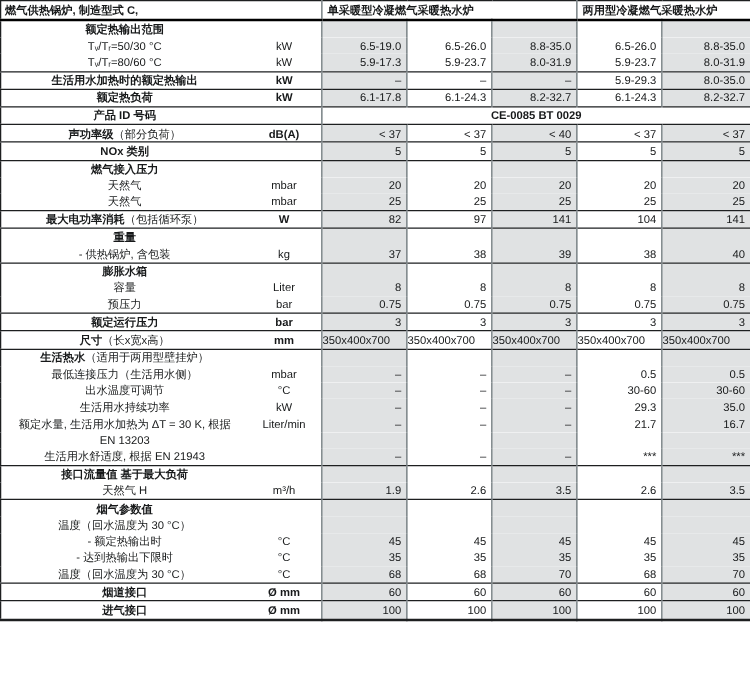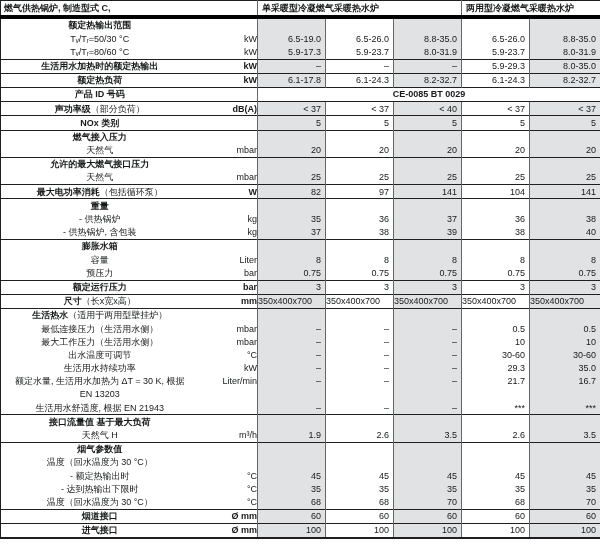--- a/index.html
+++ b/index.html
@@ -25,28 +25,28 @@
     padding:0;
     height:13.2px;
     vertical-align:middle;
     overflow:hidden;
     white-space:nowrap;
   }
   
   tr.title-row th{
     text-align:left;
     font-weight:bold;
-    border-bottom:4px solid #000000;
+    border-bottom:2px solid #000000;
     height:14px;
   }
   tr.title-row th.lblcell{padding-left:3px;}
   tr.title-row th.grp{padding-left:4px;border-left:1px solid #5d686c;}
   
   td.lbl{padding-left:3px;text-align:center;font-weight:normal;}
-  td.unit{padding-left:2px;text-align:right;font-weight:normal;}
+  td.unit{padding-left:2px;text-align:center;font-weight:normal;}
   tr.section td.lbl,tr.section td.unit{font-weight:bold;}
   td.lbl .note{font-weight:normal;}
   
   td.val{
     text-align:right;
     padding-right:4px;
     border-left:1px solid #5d686c;
     font-weight:normal;
   }
   td.val.c0,td.val.c2,td.val.c4{background:#e0e2e3;}
@@ -162,29 +162,20 @@
         </tr>
         <tr class="plain">
     <td class="lbl"><span class="main">天然气</span><span class="note"></span></td>
     <td class="unit">mbar</td>
   <td class="val c0">20</td>
           <td class="val c1">20</td>
           <td class="val c2">20</td>
           <td class="val c3">20</td>
           <td class="val c4">20</td>
         </tr>
-        <tr class="section">
-    <td class="lbl"><span class="main">允许的最大燃气接口压力</span><span class="note"></span></td>
-    <td class="unit"></td>
-  <td class="val c0"></td>
-          <td class="val c1"></td>
-          <td class="val c2"></td>
-          <td class="val c3"></td>
-          <td class="val c4"></td>
-        </tr>
         <tr class="plain">
     <td class="lbl"><span class="main">天然气</span><span class="note"></span></td>
     <td class="unit">mbar</td>
   <td class="val c0">25</td>
           <td class="val c1">25</td>
           <td class="val c2">25</td>
           <td class="val c3">25</td>
           <td class="val c4">25</td>
         </tr>
         <tr class="section">
@@ -199,29 +190,20 @@
         <tr class="section">
     <td class="lbl"><span class="main">重量</span><span class="note"></span></td>
     <td class="unit"></td>
   <td class="val c0"></td>
           <td class="val c1"></td>
           <td class="val c2"></td>
           <td class="val c3"></td>
           <td class="val c4"></td>
         </tr>
         <tr class="plain">
-    <td class="lbl"><span class="main">- 供热锅炉</span><span class="note"></span></td>
-    <td class="unit">kg</td>
-  <td class="val c0">35</td>
-          <td class="val c1">36</td>
-          <td class="val c2">37</td>
-          <td class="val c3">36</td>
-          <td class="val c4">38</td>
-        </tr>
-        <tr class="plain">
     <td class="lbl"><span class="main">- 供热锅炉, 含包装</span><span class="note"></span></td>
     <td class="unit">kg</td>
   <td class="val c0">37</td>
           <td class="val c1">38</td>
           <td class="val c2">39</td>
           <td class="val c3">38</td>
           <td class="val c4">40</td>
         </tr>
         <tr class="section">
     <td class="lbl"><span class="main">膨胀水箱</span><span class="note"></span></td>
@@ -280,29 +262,20 @@
         <tr class="plain">
     <td class="lbl"><span class="main">最低连接压力（生活用水侧）</span><span class="note"></span></td>
     <td class="unit">mbar</td>
   <td class="val c0">–</td>
           <td class="val c1">–</td>
           <td class="val c2">–</td>
           <td class="val c3">0.5</td>
           <td class="val c4">0.5</td>
         </tr>
         <tr class="plain">
-    <td class="lbl"><span class="main">最大工作压力（生活用水侧）</span><span class="note"></span></td>
-    <td class="unit">mbar</td>
-  <td class="val c0">–</td>
-          <td class="val c1">–</td>
-          <td class="val c2">–</td>
-          <td class="val c3">10</td>
-          <td class="val c4">10</td>
-        </tr>
-        <tr class="plain">
     <td class="lbl"><span class="main">出水温度可调节</span><span class="note"></span></td>
     <td class="unit">°C</td>
   <td class="val c0">–</td>
           <td class="val c1">–</td>
           <td class="val c2">–</td>
           <td class="val c3">30-60</td>
           <td class="val c4">30-60</td>
         </tr>
         <tr class="plain">
     <td class="lbl"><span class="main">生活用水持续功率</span><span class="note"></span></td>

